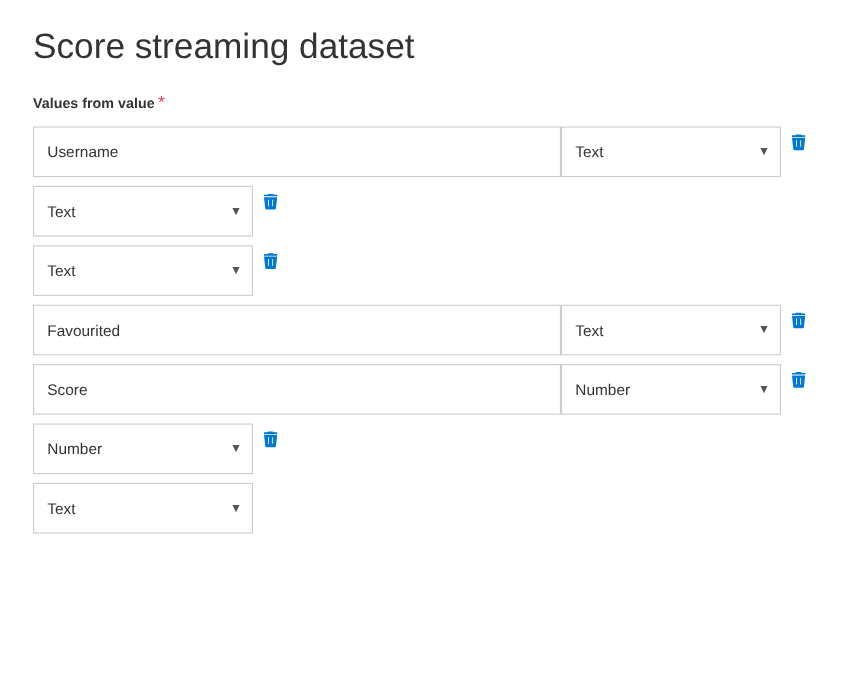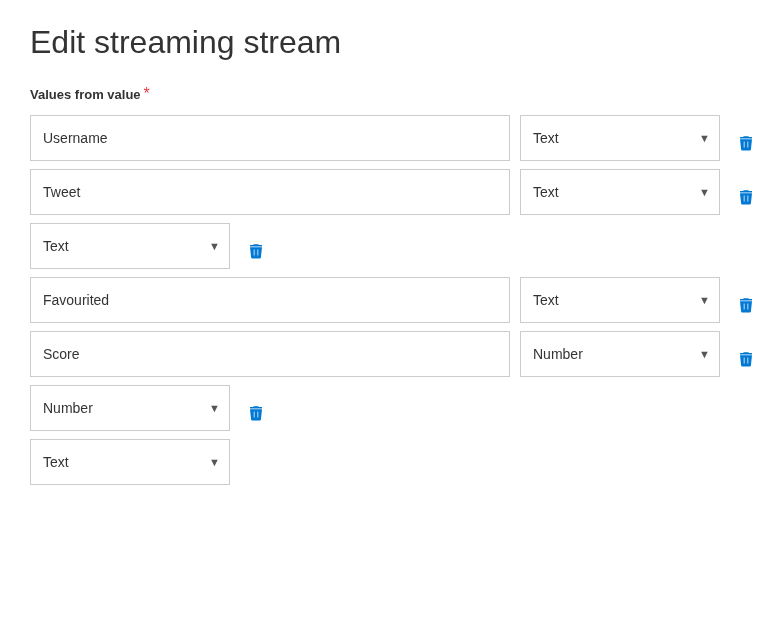--- a/index.html
+++ b/index.html
@@ -30,23 +30,22 @@
     }
 
     .fields-container {
       display: flex;
       flex-direction: column;
       gap: 0;
     }
 
     .field-row {
       display: flex;
-      align-items: flex-end;
+      align-items: flex-start;
       margin-bottom: 8px;
-      gap: 10px;
     }
 
     .field-name-input {
       flex: 0 0 480px;
       height: 46px;
       border: 1px solid #ccc;
       padding: 0 12px;
       font-size: 14px;
       color: #333;
       outline: none;
@@ -106,42 +105,41 @@
     
     .trash-icon svg {
       width: 18px;
       height: 18px;
       fill: #0078d4;
     }
   </style>
 </head>
 <body>
 
-<h1 class="page-title">Edit streaming stream</h1>
+<h1 class="page-title">Score streaming dataset</h1>
 
 <div>
   <span style="font-size:13px;font-weight:600;color:#333;">Values from value</span><span class="required-star">*</span>
 </div>
 
 <div style="height:12px;"></div>
 
 <div class="fields-container" id="fields-container">
 <div class="field-row">
       <input type="text" class="field-name-input" value="Username" style="">
       <div class="type-select-wrapper"><select class="type-select"><option value="Text">Text</option><option value="Number">Number</option><option value="DateTime">DateTime</option><option value="Boolean">Boolean</option></select><span class="select-arrow">▼</span></div>
       <button class="delete-btn">
         <span class="trash-icon">
           <svg viewBox="0 0 24 24" xmlns="http://www.w3.org/2000/svg">
             <path d="M9 3h6l1 1h4v2H4V4h4L9 3zm-5 4h16l-1.5 13.5A1.5 1.5 0 0 1 17 22H7a1.5 1.5 0 0 1-1.5-1.5L4 7zm5 3v8h1v-8H9zm5 0v8h1v-8h-1z"></path>
           </svg>
         </span>
       </button>
     </div>
     <div class="field-row">
-      <input type="text" class="field-name-input" value="Tweet" style="">
       <div class="type-select-wrapper"><select class="type-select"><option value="Text">Text</option><option value="Number">Number</option><option value="DateTime">DateTime</option><option value="Boolean">Boolean</option></select><span class="select-arrow">▼</span></div>
       <button class="delete-btn">
         <span class="trash-icon">
           <svg viewBox="0 0 24 24" xmlns="http://www.w3.org/2000/svg">
             <path d="M9 3h6l1 1h4v2H4V4h4L9 3zm-5 4h16l-1.5 13.5A1.5 1.5 0 0 1 17 22H7a1.5 1.5 0 0 1-1.5-1.5L4 7zm5 3v8h1v-8H9zm5 0v8h1v-8h-1z"></path>
           </svg>
         </span>
       </button>
     </div>
     <div class="field-row">

